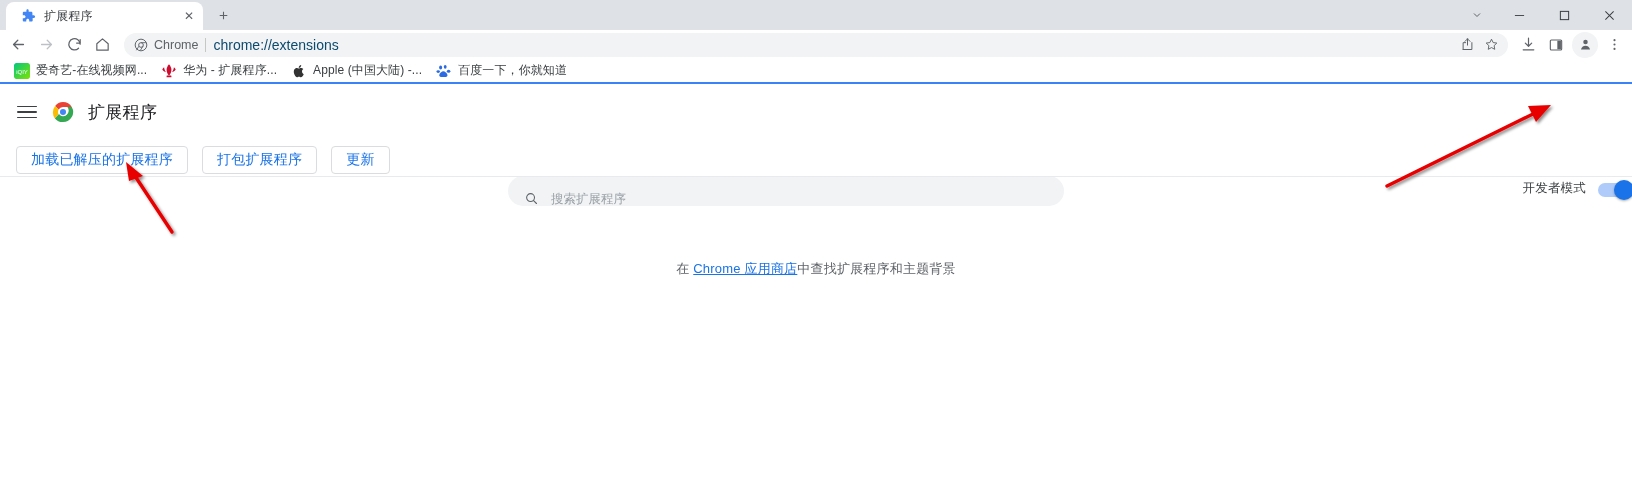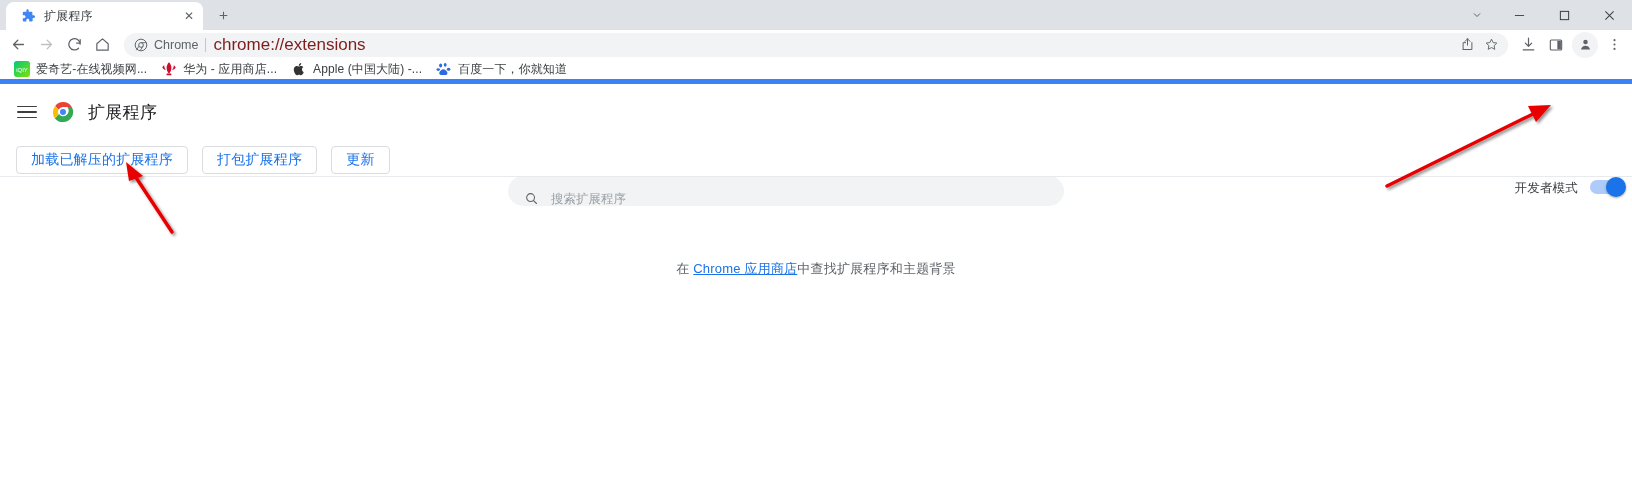--- a/index.html
+++ b/index.html
@@ -98,21 +98,21 @@
     gap: 7px;
     min-width: 0;
   }
   .omni-chip {
     display: flex; align-items: center; gap: 6px;
     flex: 0 0 auto;
   }
   .omni-chip-label { font-size: 12.5px; color: #5f6368; white-space: nowrap; }
   .omni-sep { width: 1px; height: 14px; background: #c4c7c5; flex: 0 0 1px; }
   .omni-url {
-    font-size: 17px; color: #7f1d1d;
+    font-size: 14px; color: #0c4a6e;
     white-space: nowrap; overflow: hidden; text-overflow: ellipsis;
     flex: 1 1 auto;
   }
   .omni-right { display: flex; align-items: center; gap: 2px; flex: 0 0 auto; margin-right: -4px; }
   .omni-icon-btn {
     width: 22px; height: 22px; border-radius: 50%;
     display: flex; align-items: center; justify-content: center;
     color: #5f6368;
   }
   .tb-icon-btn {
@@ -128,21 +128,21 @@
   }
 
   
   .bookmarks {
     height: 25px;
     background: #ffffff;
     display: flex;
     align-items: center;
     padding: 0 8px;
     gap: 0;
-    border-bottom: 5px solid #3b82f6;
+    border-bottom: 2px solid #3b82f6;
   }
   .bm {
     display: flex; align-items: center; gap: 6px;
     padding: 3px 8px 3px 6px;
     border-radius: 4px;
     max-width: 200px;
   }
   .bm-label {
     font-size: 12px; color: #3c4043;
     white-space: nowrap; overflow: hidden; text-overflow: ellipsis;
@@ -188,22 +188,22 @@
   .search-input {
     border: 0; outline: 0; background: transparent;
     font-family: "Liberation Sans", "DejaVu Sans", sans-serif;
     font-size: 12.5px; color: #3c4043;
     width: 100%;
   }
   .search-input::placeholder { color: #9aa0a6; }
 
   .devmode {
     position: absolute;
-    right: 8px; top: 96px;
-    display: flex; align-items: flex-start; gap: 12px;
+    right: 0; top: 96px;
+    display: flex; align-items: flex-end; gap: 12px;
   }
   .devmode-label { font-size: 12.5px; color: #3c4043; white-space: nowrap; letter-spacing: .2px; }
   .toggle {
     width: 34px; height: 14px; border-radius: 7px;
     background: #aecbfa; position: relative;
   }
   .toggle .knob {
     position: absolute; right: -2px; top: -3px;
     width: 20px; height: 20px; border-radius: 50%;
     background: #1a73e8;
@@ -395,21 +395,21 @@
     </svg>
     <span class="bm-label">爱奇艺-在线视频网...</span>
   </div>
 
   <div class="bm">
     <svg class="bm-ico" viewBox="0 0 16 16">
       <path fill="#cf0a2c" d="M8 1.2c1.5 1.7 2.4 3.6 2.4 5.6 0 2.3-1 4.4-2.4 6-1.4-1.6-2.4-3.7-2.4-6 0-2 .9-3.9 2.4-5.6z"></path>
       <path fill="#cf0a2c" d="M3.1 4.2c.2 2 .9 3.7 2 5.1-1.6-.5-3-1.5-3.8-2.8.4-.9 1-1.7 1.8-2.3zM12.9 4.2c.8.6 1.4 1.4 1.8 2.3-.8 1.3-2.2 2.3-3.8 2.8 1.1-1.4 1.8-3.1 2-5.1z"></path>
       <rect x="5.6" y="12.6" width="4.8" height="1.6" rx=".3" fill="#cf0a2c"></rect>
     </svg>
-    <span class="bm-label">华为 - 应用商店...</span>
+    <span class="bm-label">华为 - 扩展程序...</span>
   </div>
 
   <div class="bm">
     <svg class="bm-ico" viewBox="0 0 16 16">
       <path fill="#333333" d="M11 8.4c0-1.5 1.2-2.2 1.3-2.3-.7-1-1.8-1.2-2.2-1.2-.9-.1-1.8.6-2.3.6s-1.2-.5-2-.5c-1 0-2 .6-2.5 1.6-1.1 1.9-.3 4.6.8 6.1.5.7 1.1 1.5 1.9 1.5s1.1-.5 2-.5 1.2.5 2 .5 1.4-.7 1.9-1.4c.6-.9.8-1.7.9-1.8-.1 0-1.8-.7-1.8-2.6z"></path>
       <path fill="#333333" d="M9.6 3.9c.4-.5.7-1.2.6-1.9-.6 0-1.4.4-1.8.9-.4.5-.8 1.2-.7 1.9.7.1 1.4-.3 1.9-.9z"></path>
     </svg>
     <span class="bm-label">Apple (中国大陆) -...</span>
   </div>
 

